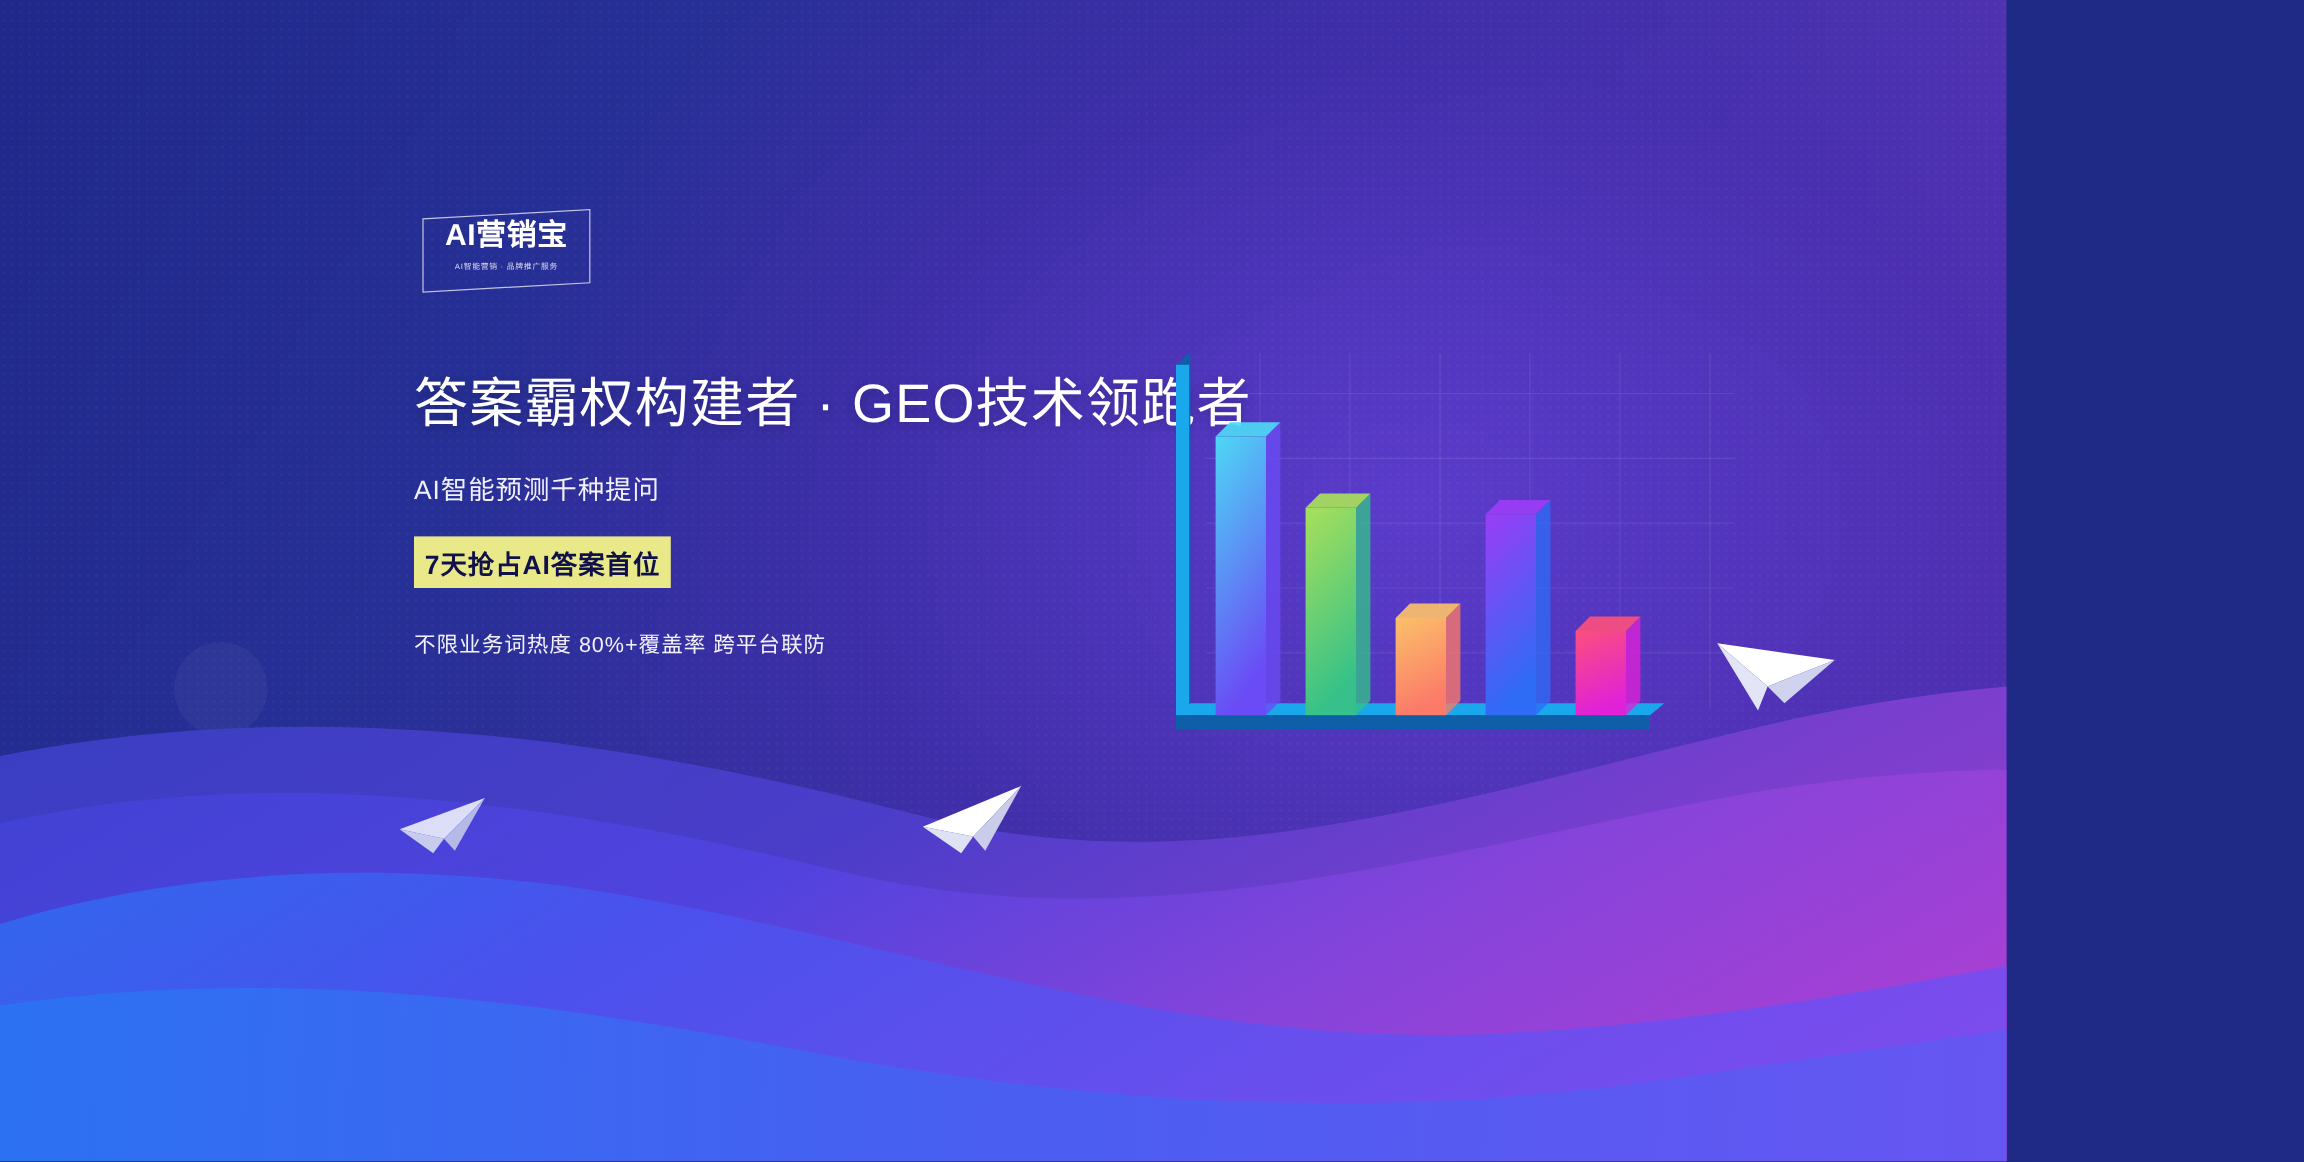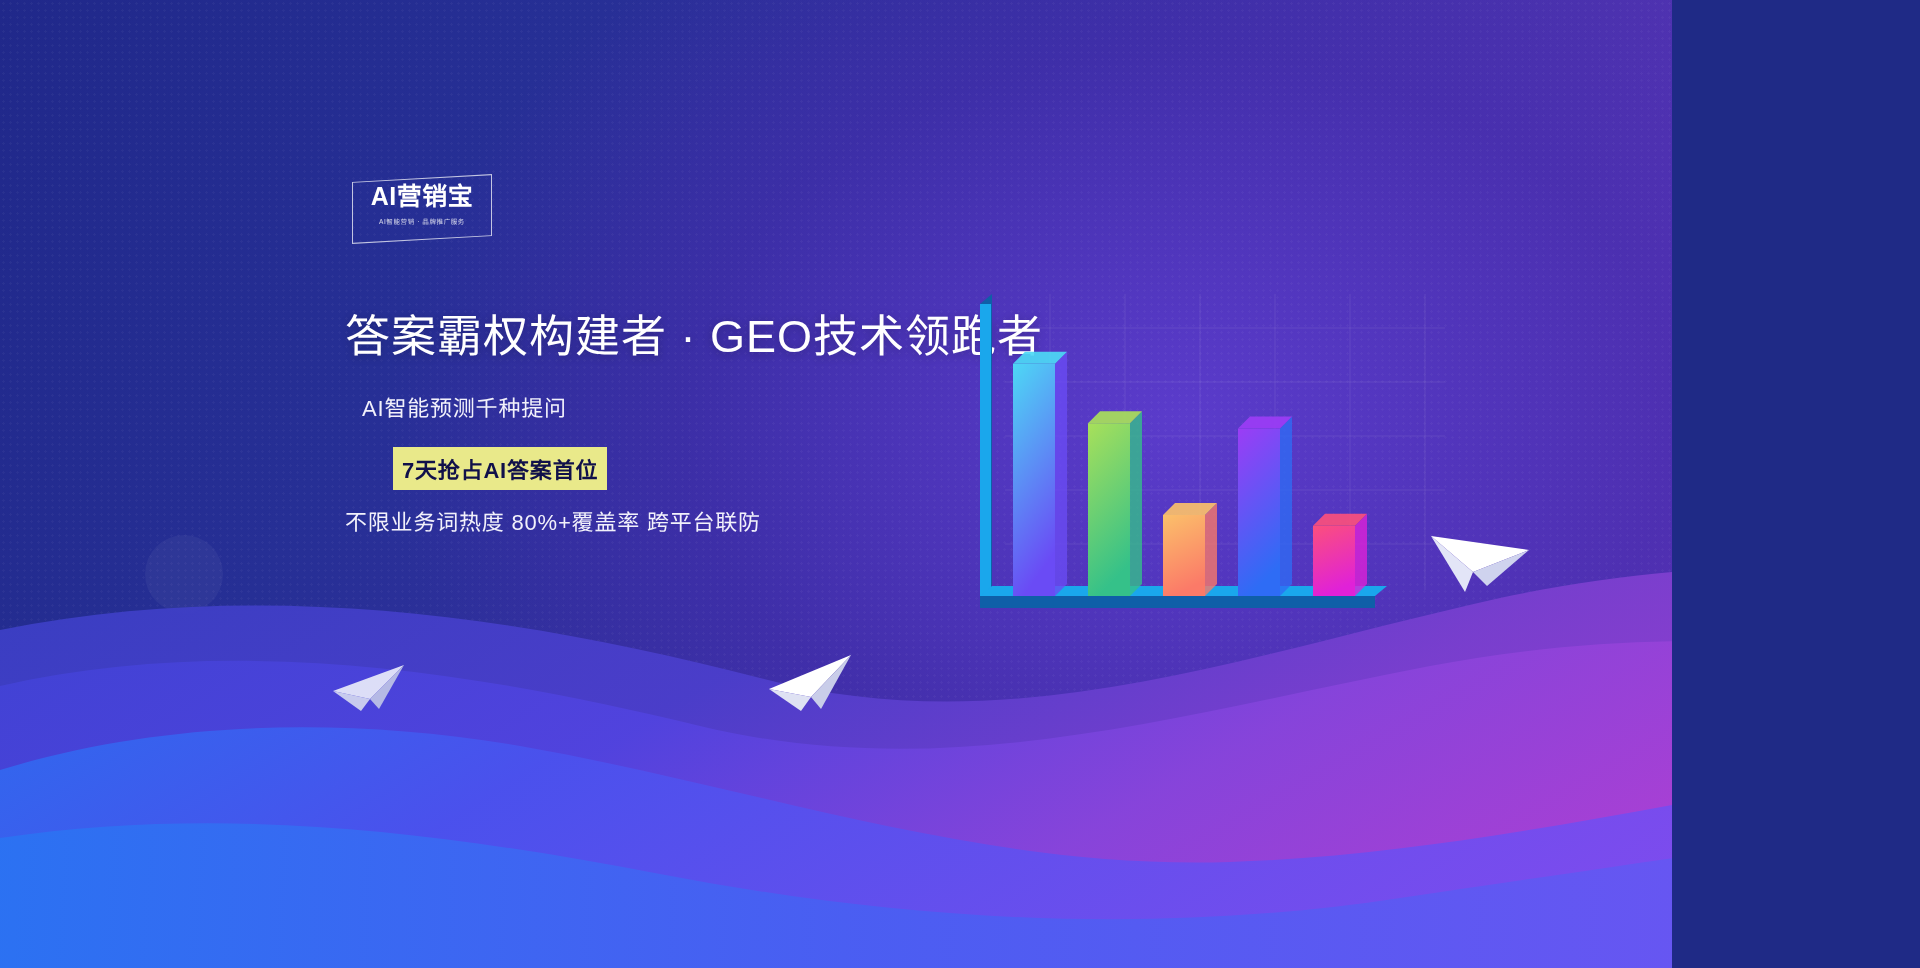--- a/index.html
+++ b/index.html
@@ -71,34 +71,33 @@
     text-shadow:0 2px 10px rgba(0,0,0,0.22);
   }
   .sub{
     color:#f2f1fb;
     font-size:22px;
     font-weight:400;
     letter-spacing:0.8px;
     margin-top:28px;
     white-space:nowrap;
   }
-  .sub2{margin-top:27px;margin-left:17px;}
+  .sub2{margin-top:27px;}
   .hl-row{margin-top:25px;}
   .highlight{
     display:inline-block;
     background:#e9e98a;
     color:#10104a;
     font-size:22px;
     font-weight:700;
     letter-spacing:0.8px;
     padding:5px 9px 6px 9px;
     white-space:nowrap;
-    margin-left:48px;
-  }
-  .sub4{margin-top:14px;font-size:22px;}
+  }
+  .sub4{margin-top:32px;font-size:18px;}
 
   
   .chart{
     position:absolute;left:975px;top:290px;
     width:470px;height:375px;
   }
   .chart svg{display:block;}
 
   
   .plane{position:absolute;}

